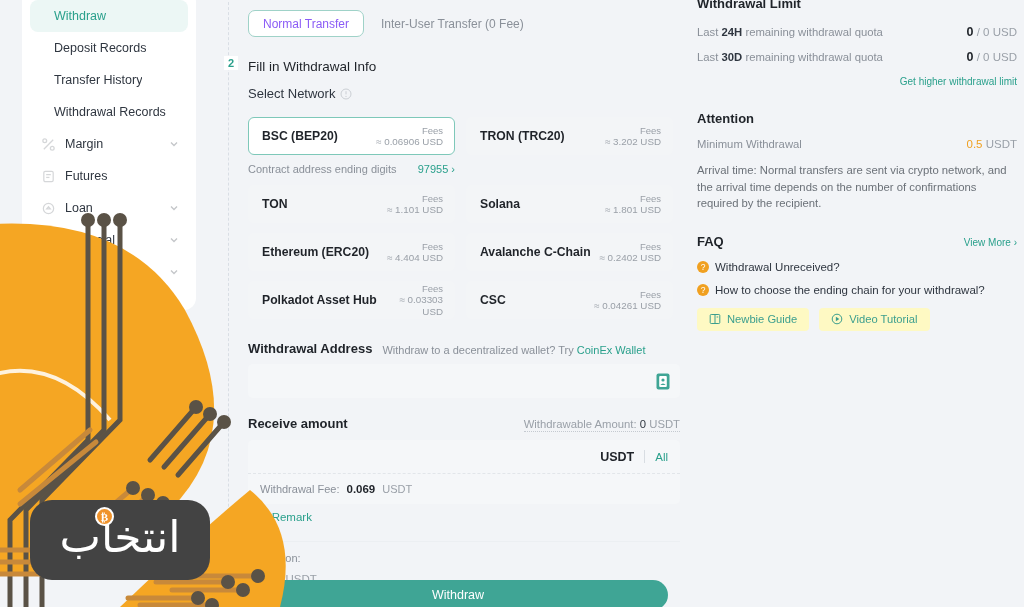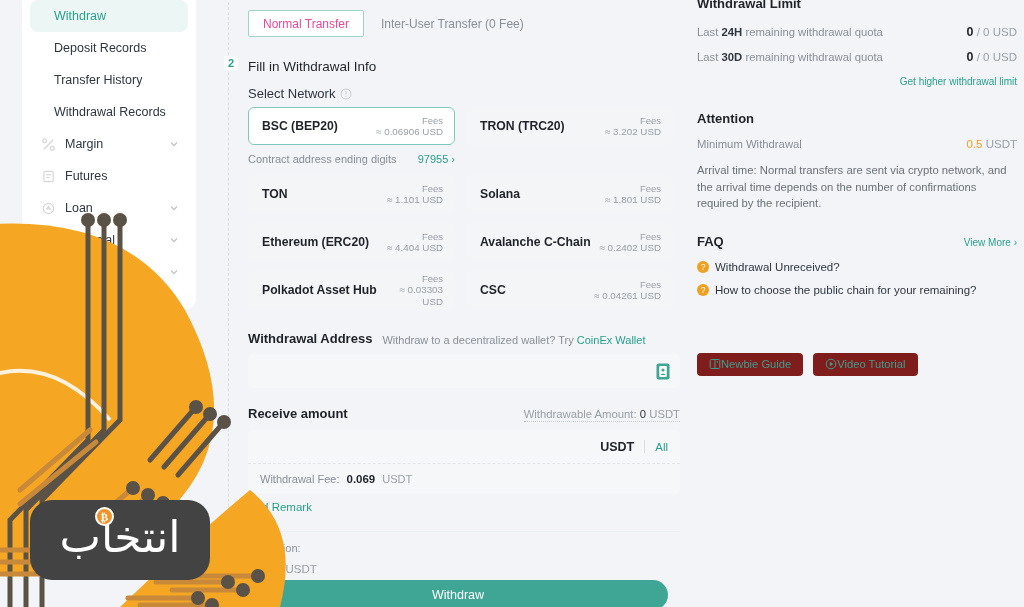--- a/index.html
+++ b/index.html
@@ -56,22 +56,22 @@
     position: absolute; left: 14px; top: 56px;
     width: 14px; height: 14px; line-height: 14px; text-align: center;
     font-size: 11px; color: #2aa08c; background: #ffffff; font-weight: 600;
   }
 
   .panel { position: absolute; left: 38px; top: 0; width: 432px; }
 
   .mode-title { font-size: 13px; font-weight: 700; color: #1f2329; margin-bottom: 7px; }
   .mode-row { display: flex; align-items: center; gap: 0px; }
   .mode-btn {
-    height: 27px; padding: 0 14px; border: 1px solid #9fd2c8; border-radius: 2px;
-    background: #fff; color: #ec4899; font-size: 12px;
+    height: 27px; padding: 0 14px; border: 1px solid #9fd2c8; border-radius: 7px;
+    background: #fff; color: #8b5cf6; font-size: 12px;
     display: flex; align-items: center; justify-content: center;
   }
   .mode-alt {
     margin-left: 17px; font-size: 12px; color: #8a9099;
   }
 
   .sec-title { font-size: 13.5px; font-weight: 400; color: #1f2329; }
   .sub-label { font-size: 13px; color: #2f3640; display: flex; align-items: center; gap: 5px; }
   .info-ico { width: 12px; height: 12px; opacity: .45; display:inline-flex; }
   .info-ico svg { width: 12px; height: 12px; }
@@ -151,23 +151,23 @@
   .r-link { font-size: 10px; color: #2aa08c; text-align: right; }
   .r-min-val { font-size: 11.5px; color: #9aa0a8; }
   .r-min-val b { color: #f0a020; font-weight: 400; }
   .r-para { font-size: 11.3px; color: #6b7178; line-height: 1.47; }
   .faq-head { display: flex; justify-content: space-between; align-items: baseline; }
   .faq-item { display: flex; align-items: center; gap: 6px; font-size: 11.5px; color: #2f3640; }
   .q-ico { width: 12px; height: 12px; flex: 0 0 12px; }
   .q-ico svg { width: 12px; height: 12px; display: block; }
   .faq-btns { display: flex; gap: 10px; }
   .faq-btn {
-    height: 23px; padding: 0 12px; background: #7f1d1d; border-radius: 4px;
-    display: flex; align-items: center; 
-    font-size: 11.2px; color: #3b9e8e; margin-top: 45px;
+    height: 23px; padding: 0 12px; background: #fef9c3; border-radius: 4px;
+    display: flex; align-items: center; gap: 6px;
+    font-size: 11.2px; color: #3b9e8e;
   }
   .faq-btn svg { width: 12px; height: 12px; display: block; }
 
   
   .wm { position: absolute; left: 0; top: 190px; width: 360px; height: 417px; pointer-events: none; }
   .wm svg { display: block; }
   .wm-badge {
     position: absolute; left: 30px; top: 500px;
     width: 180px; height: 80px; background: #434343; border-radius: 22px;
     display: flex; align-items: center; justify-content: center;
@@ -291,21 +291,21 @@
       <div style="margin-top:-12px;">
         <div class="mode-title">Transfer Mode</div>
         <div class="mode-row">
           <div class="mode-btn">Normal Transfer</div>
           <div class="mode-alt">Inter-User Transfer (0 Fee)</div>
         </div>
       </div>
 
       <div class="sec-title" style="margin-top:22px;">Fill in Withdrawal Info</div>
 
-      <div class="sub-label" style="margin-top:12px; margin-bottom:6px;">
+      <div class="sub-label" style="margin-top:12px; margin-bottom:16px;">
         <span>Select Network</span>
         <span class="info-ico">
           <svg viewBox="0 0 12 12" fill="none" stroke="#9aa0a8" stroke-width="1">
               <circle cx="6" cy="6" r="5"></circle>
               <line x1="6" y1="3.2" x2="6" y2="6.4"></line>
               <circle cx="6" cy="8.4" r="0.55" fill="#9aa0a8" stroke="none"></circle>
             </svg>
         </span>
       </div>
 
@@ -464,21 +464,21 @@
         <span>Withdrawal Unreceived?</span>
       </div>
 
       <div class="faq-item" style="margin-top:11px;">
         <span class="q-ico">
           <svg viewBox="0 0 12 12">
               <circle cx="6" cy="6" r="6" fill="#f0a020"></circle>
               <text x="6" y="9" font-size="8.5" fill="#ffffff" text-anchor="middle" font-family="Liberation Sans, sans-serif">?</text>
             </svg>
         </span>
-        <span>How to choose the public chain for your remaining?</span>
+        <span>How to choose the ending chain for your withdrawal?</span>
       </div>
 
       <div class="faq-btns" style="margin-top:12px;">
         <div class="faq-btn">
           <span>
             <svg viewBox="0 0 12 12" fill="none" stroke="#3b9e8e" stroke-width="1">
                 <rect x="1.2" y="1.5" width="9.6" height="9" rx="1"></rect>
                 <line x1="6" y1="1.5" x2="6" y2="10.5"></line>
                 <line x1="7.6" y1="4" x2="9.2" y2="4"></line>
               </svg>

